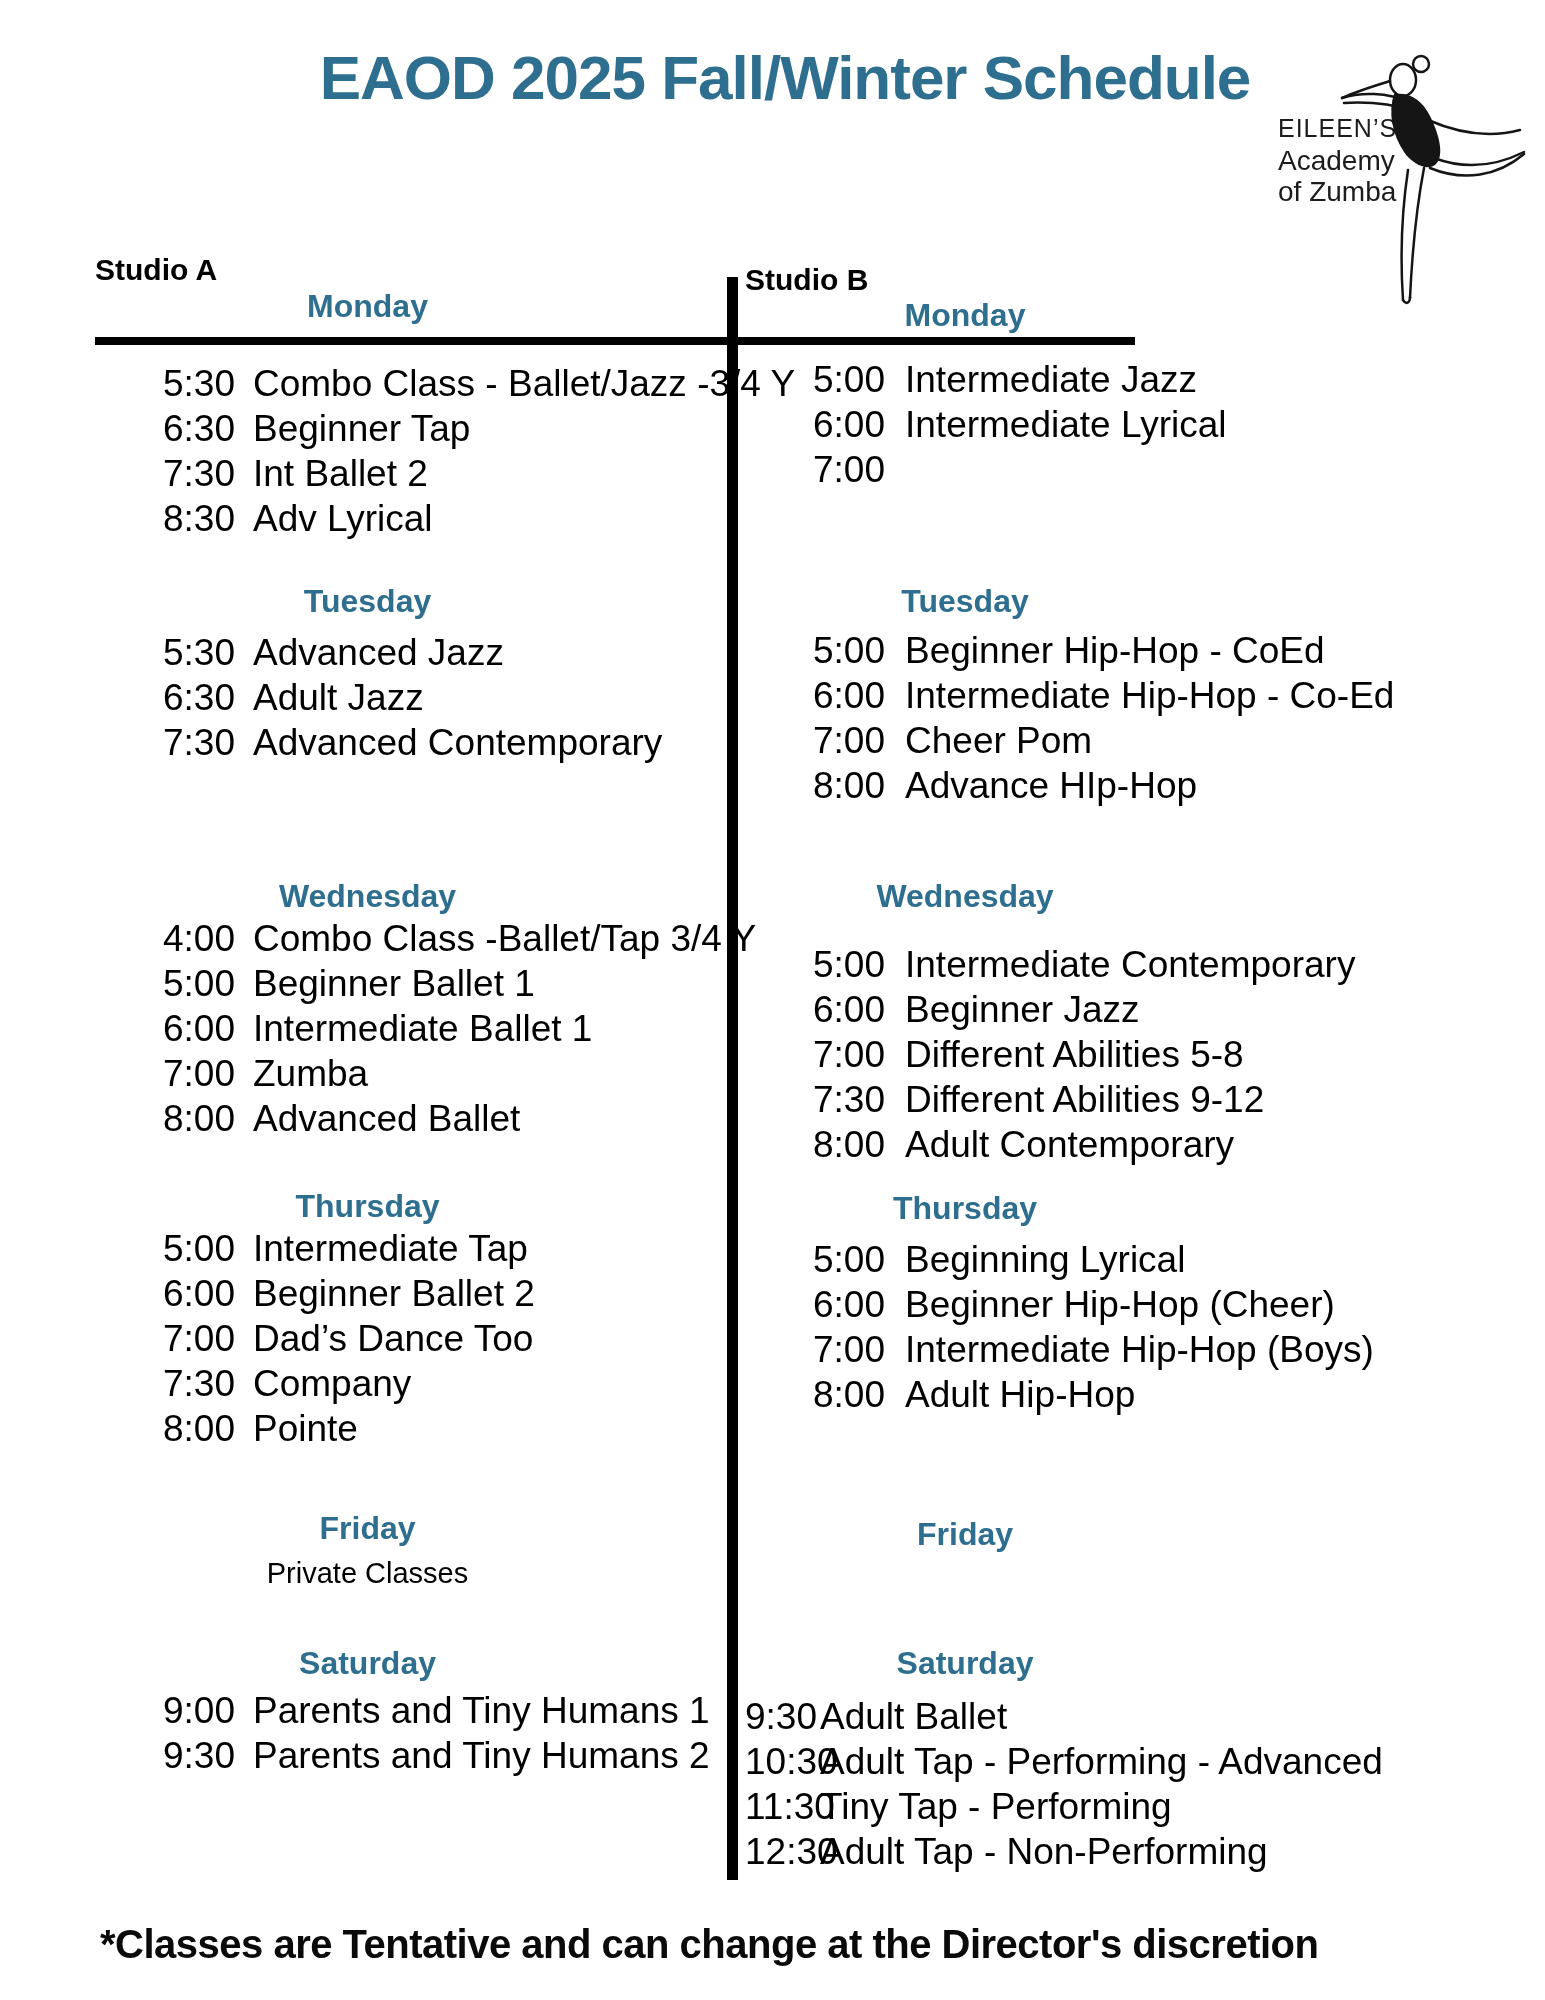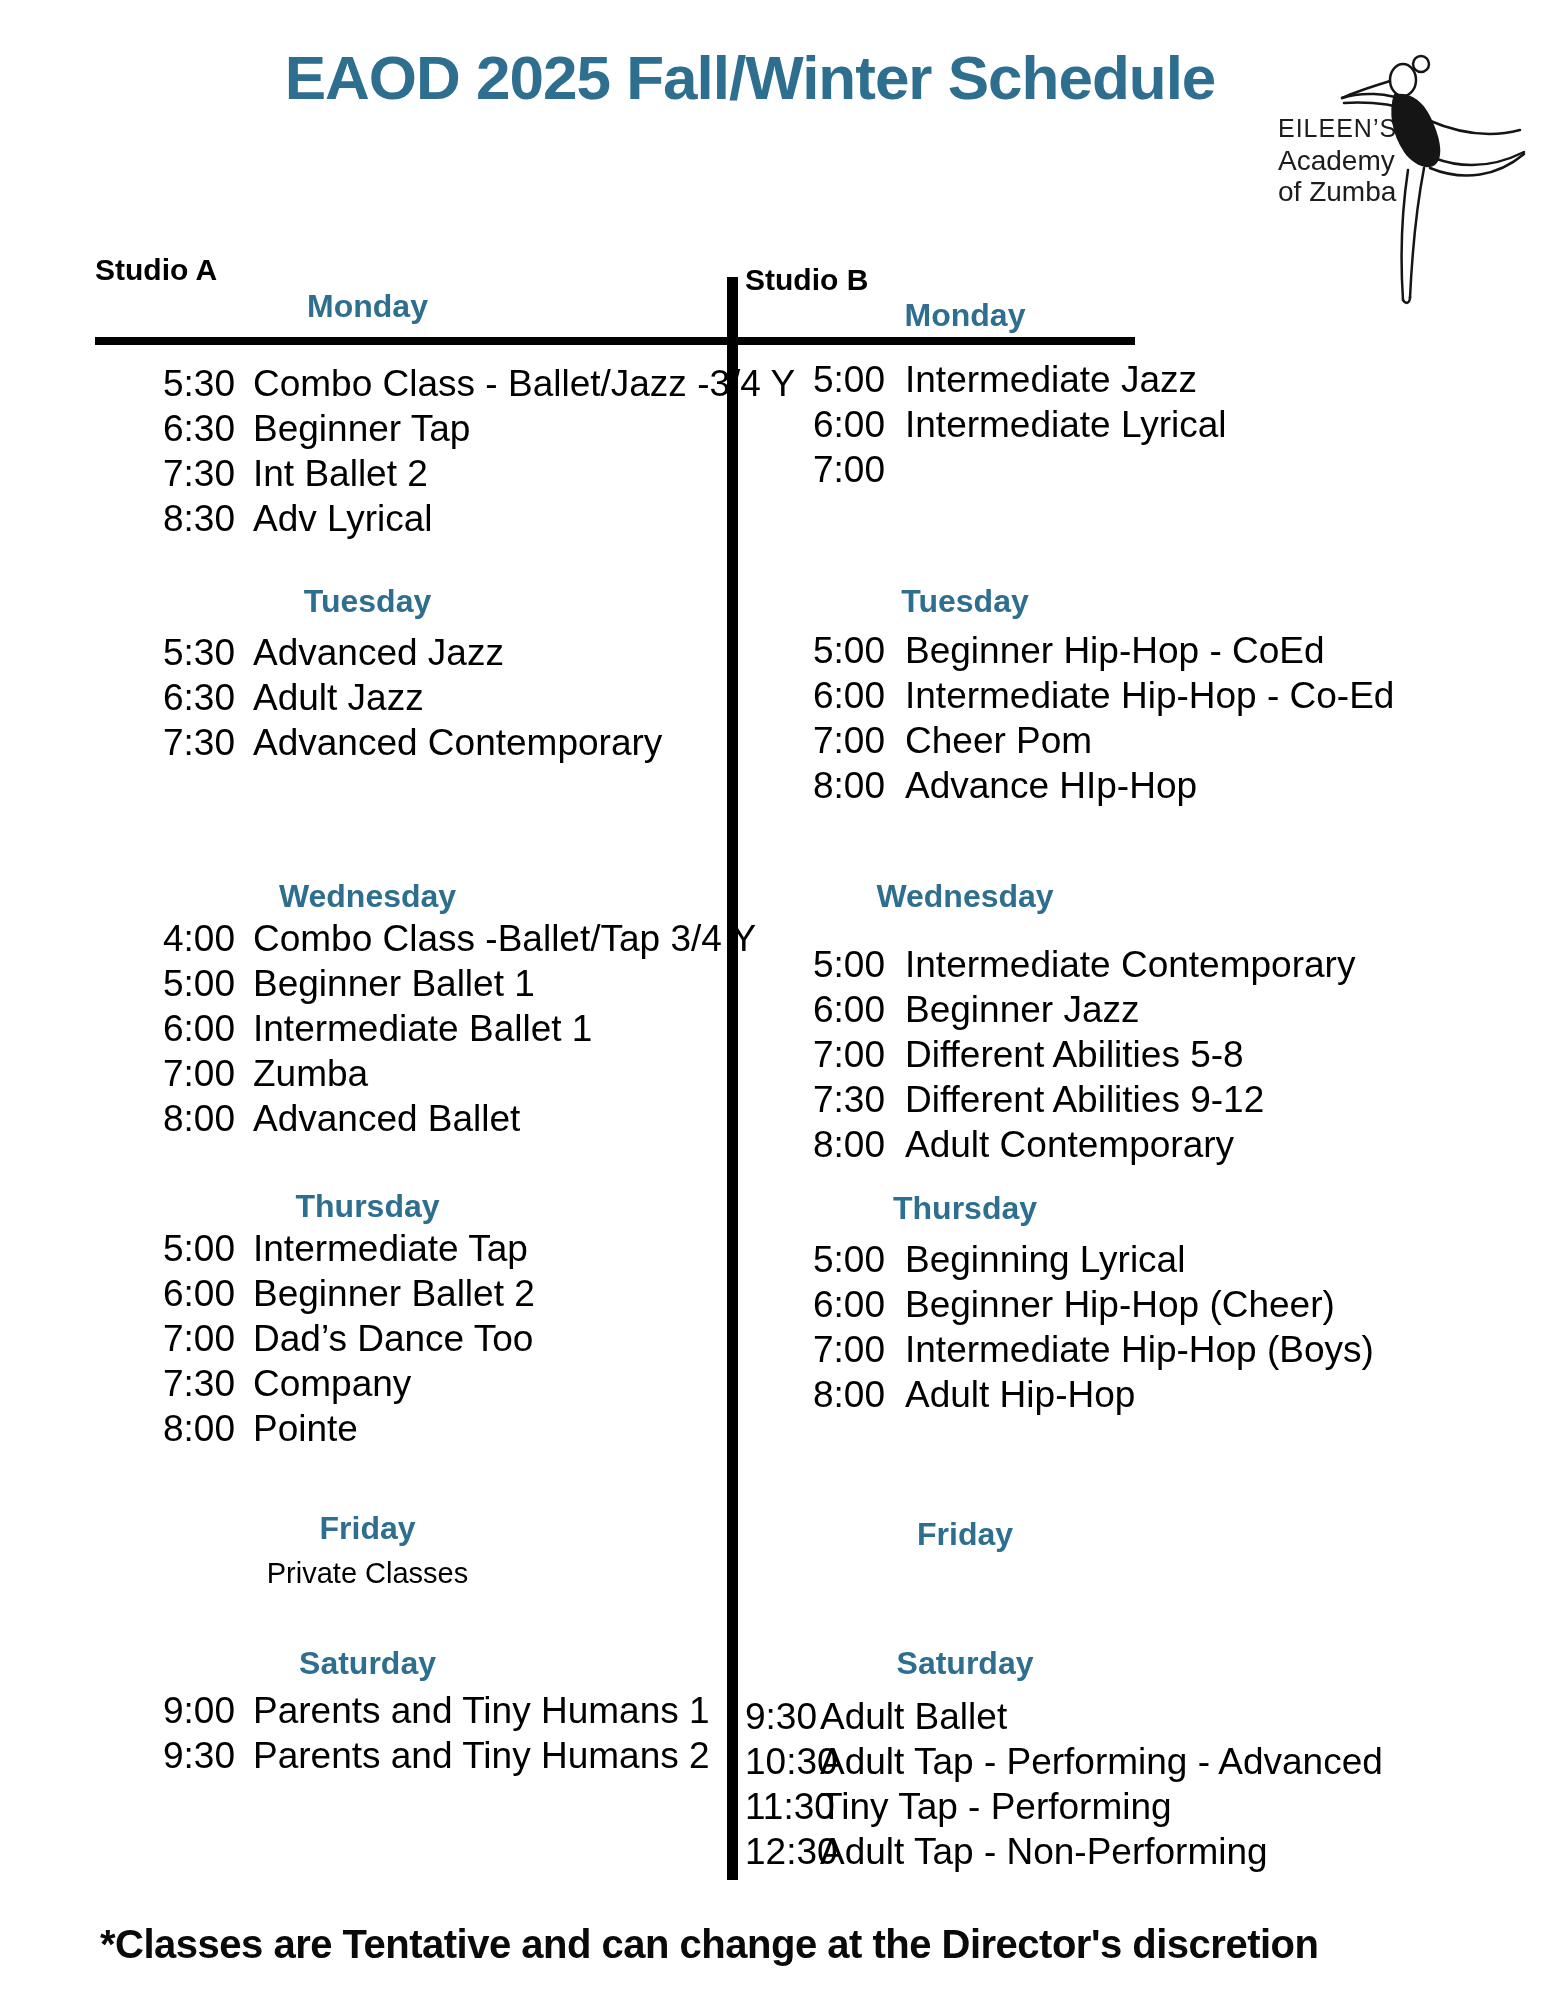--- a/index.html
+++ b/index.html
@@ -5,20 +5,21 @@
   html,body { margin:0; padding:0; background:#e8e8e8; }
   .page {
     position:relative; width:1545px; height:2000px; background:#ffffff;
     font-family:"Liberation Sans","DejaVu Sans",sans-serif; overflow:hidden;
     margin:0 auto;
   }
   .title {
     position:absolute; top:42px; left:0; width:1500px; margin:0;
     text-align:center; font-size:62px; font-weight:bold; color:#2e6e8e;
     letter-spacing:-1px;
+    padding-left:35px;
   }
   
   .logo-text {
     position:absolute; left:1278px; top:112px; width:140px;
     font-family:Liberation Sans, sans-serif; color:#1c1c1c;
   }
   .logo-l1 { font-size:25px; line-height:33px; letter-spacing:1px; }
   .logo-l2, .logo-l3 { font-size:28px; line-height:31px; }
   .dancer { position:absolute; left:1332px; top:50px; width:200px; height:258px; }
   

